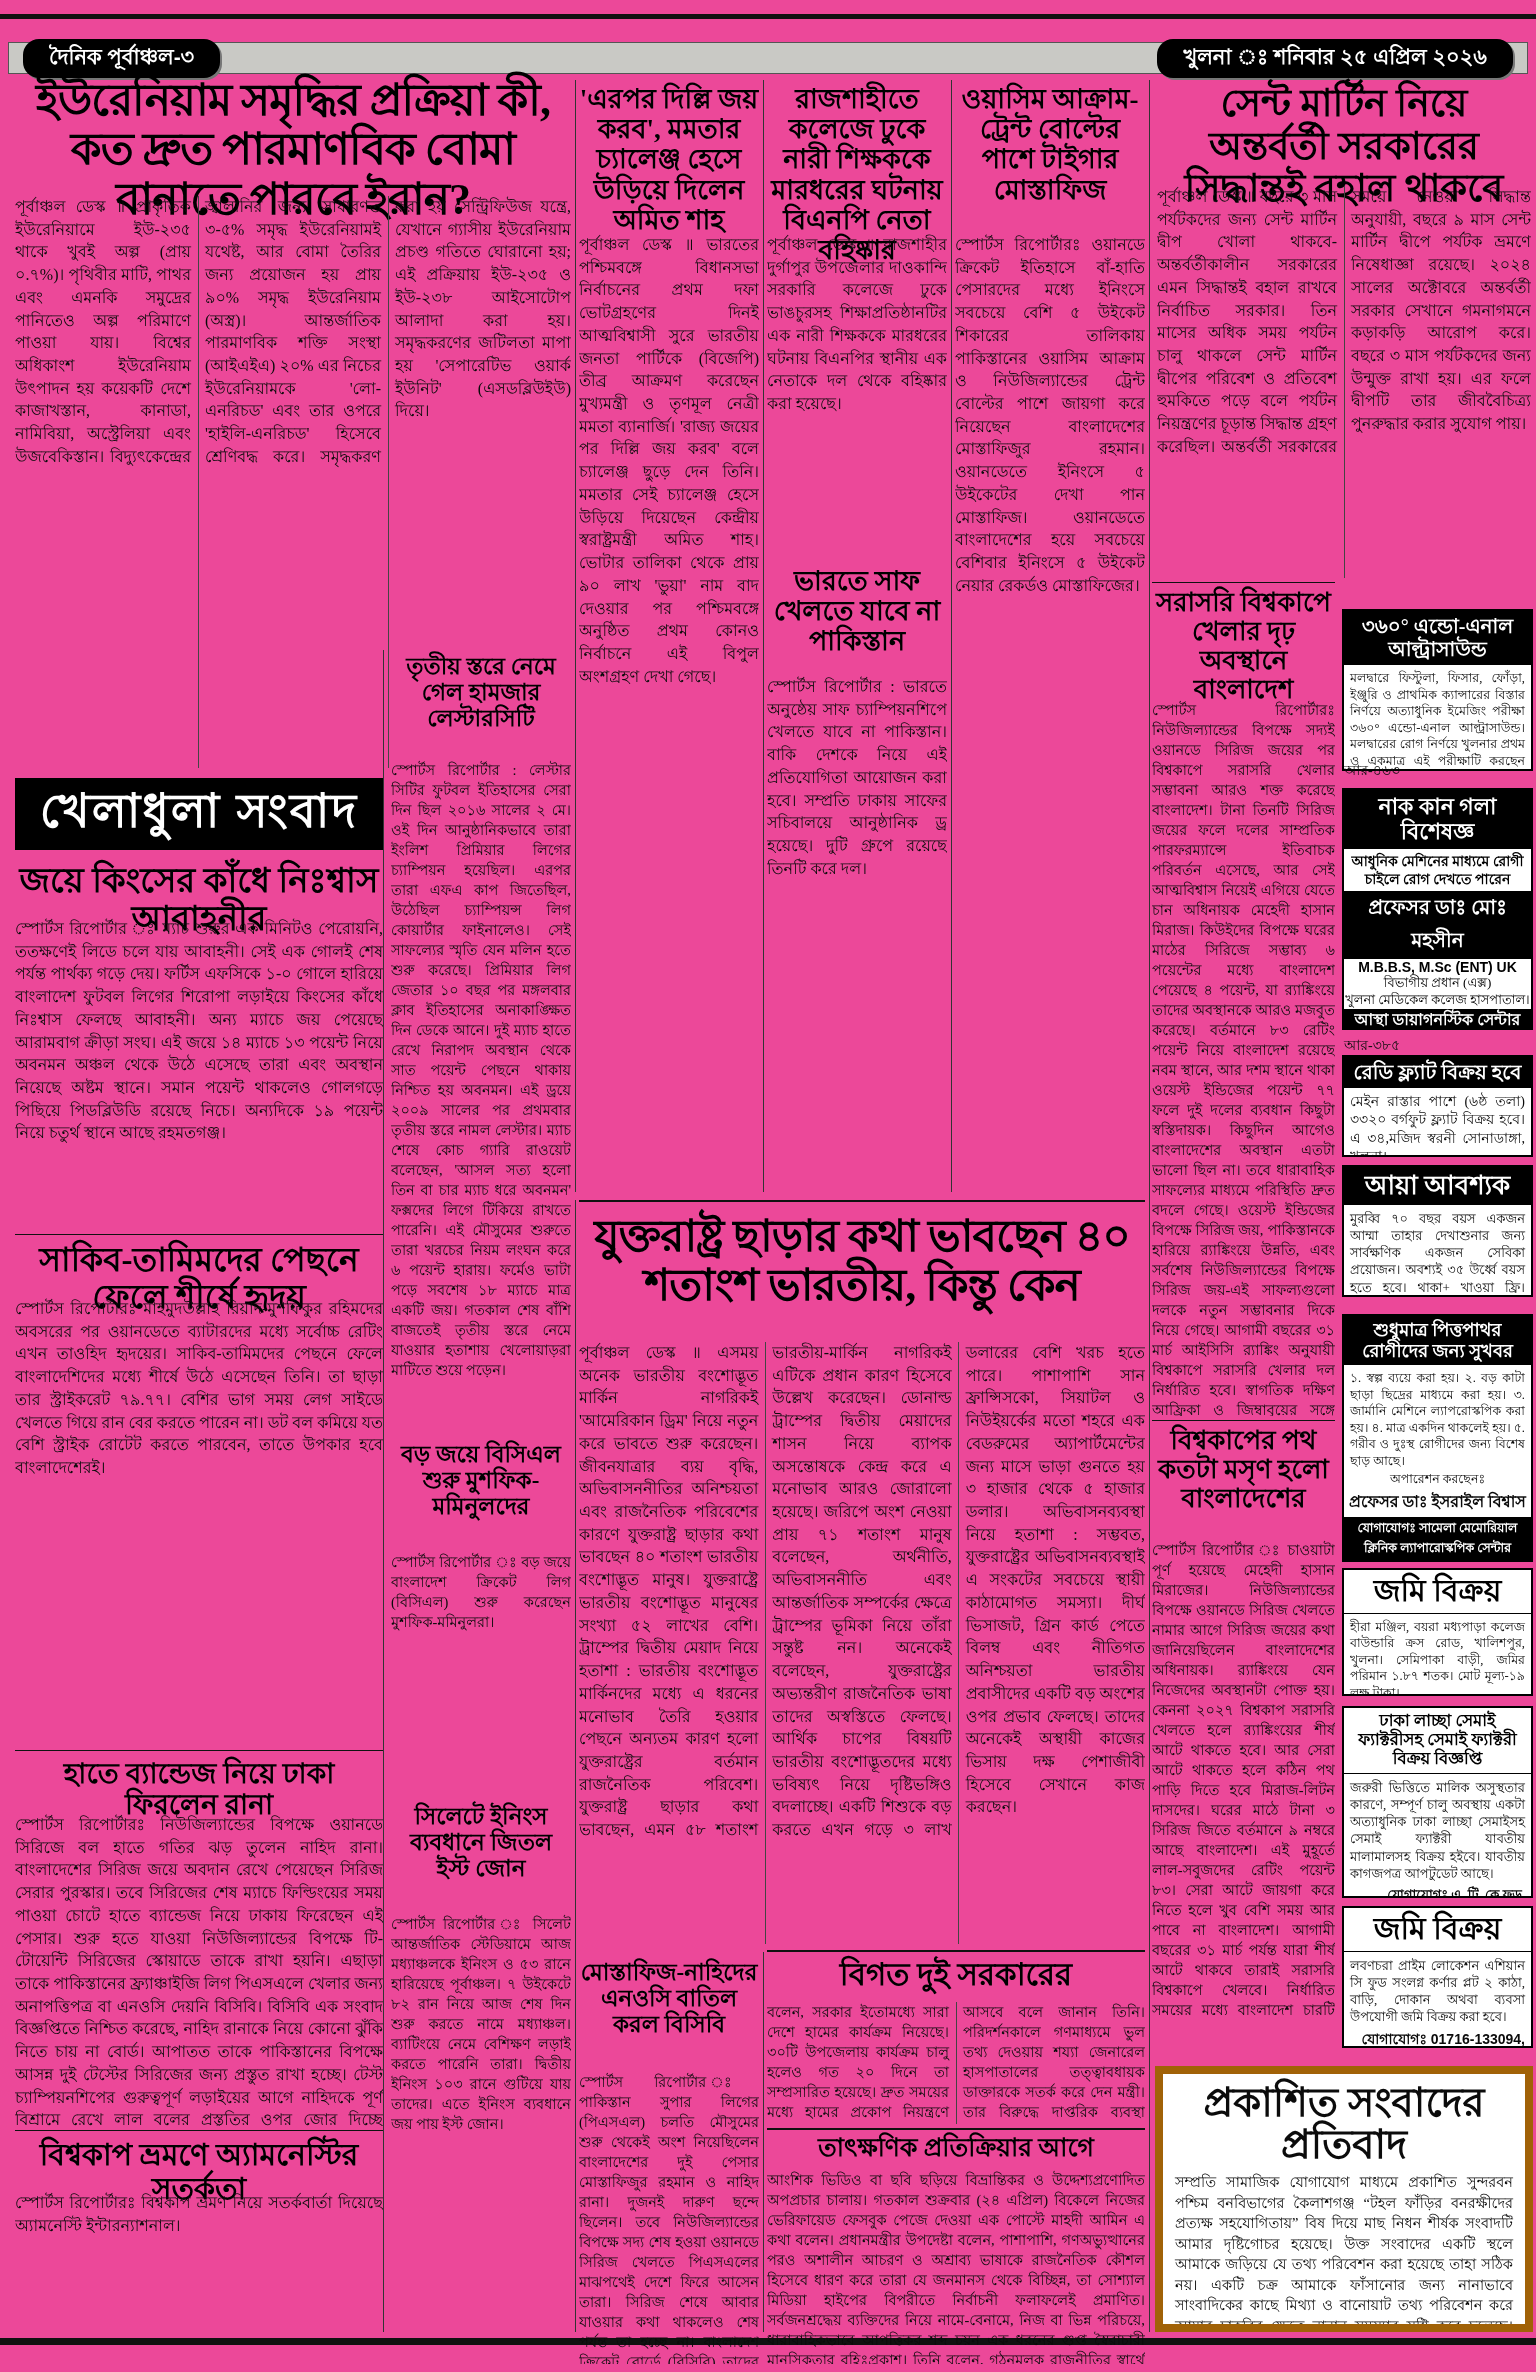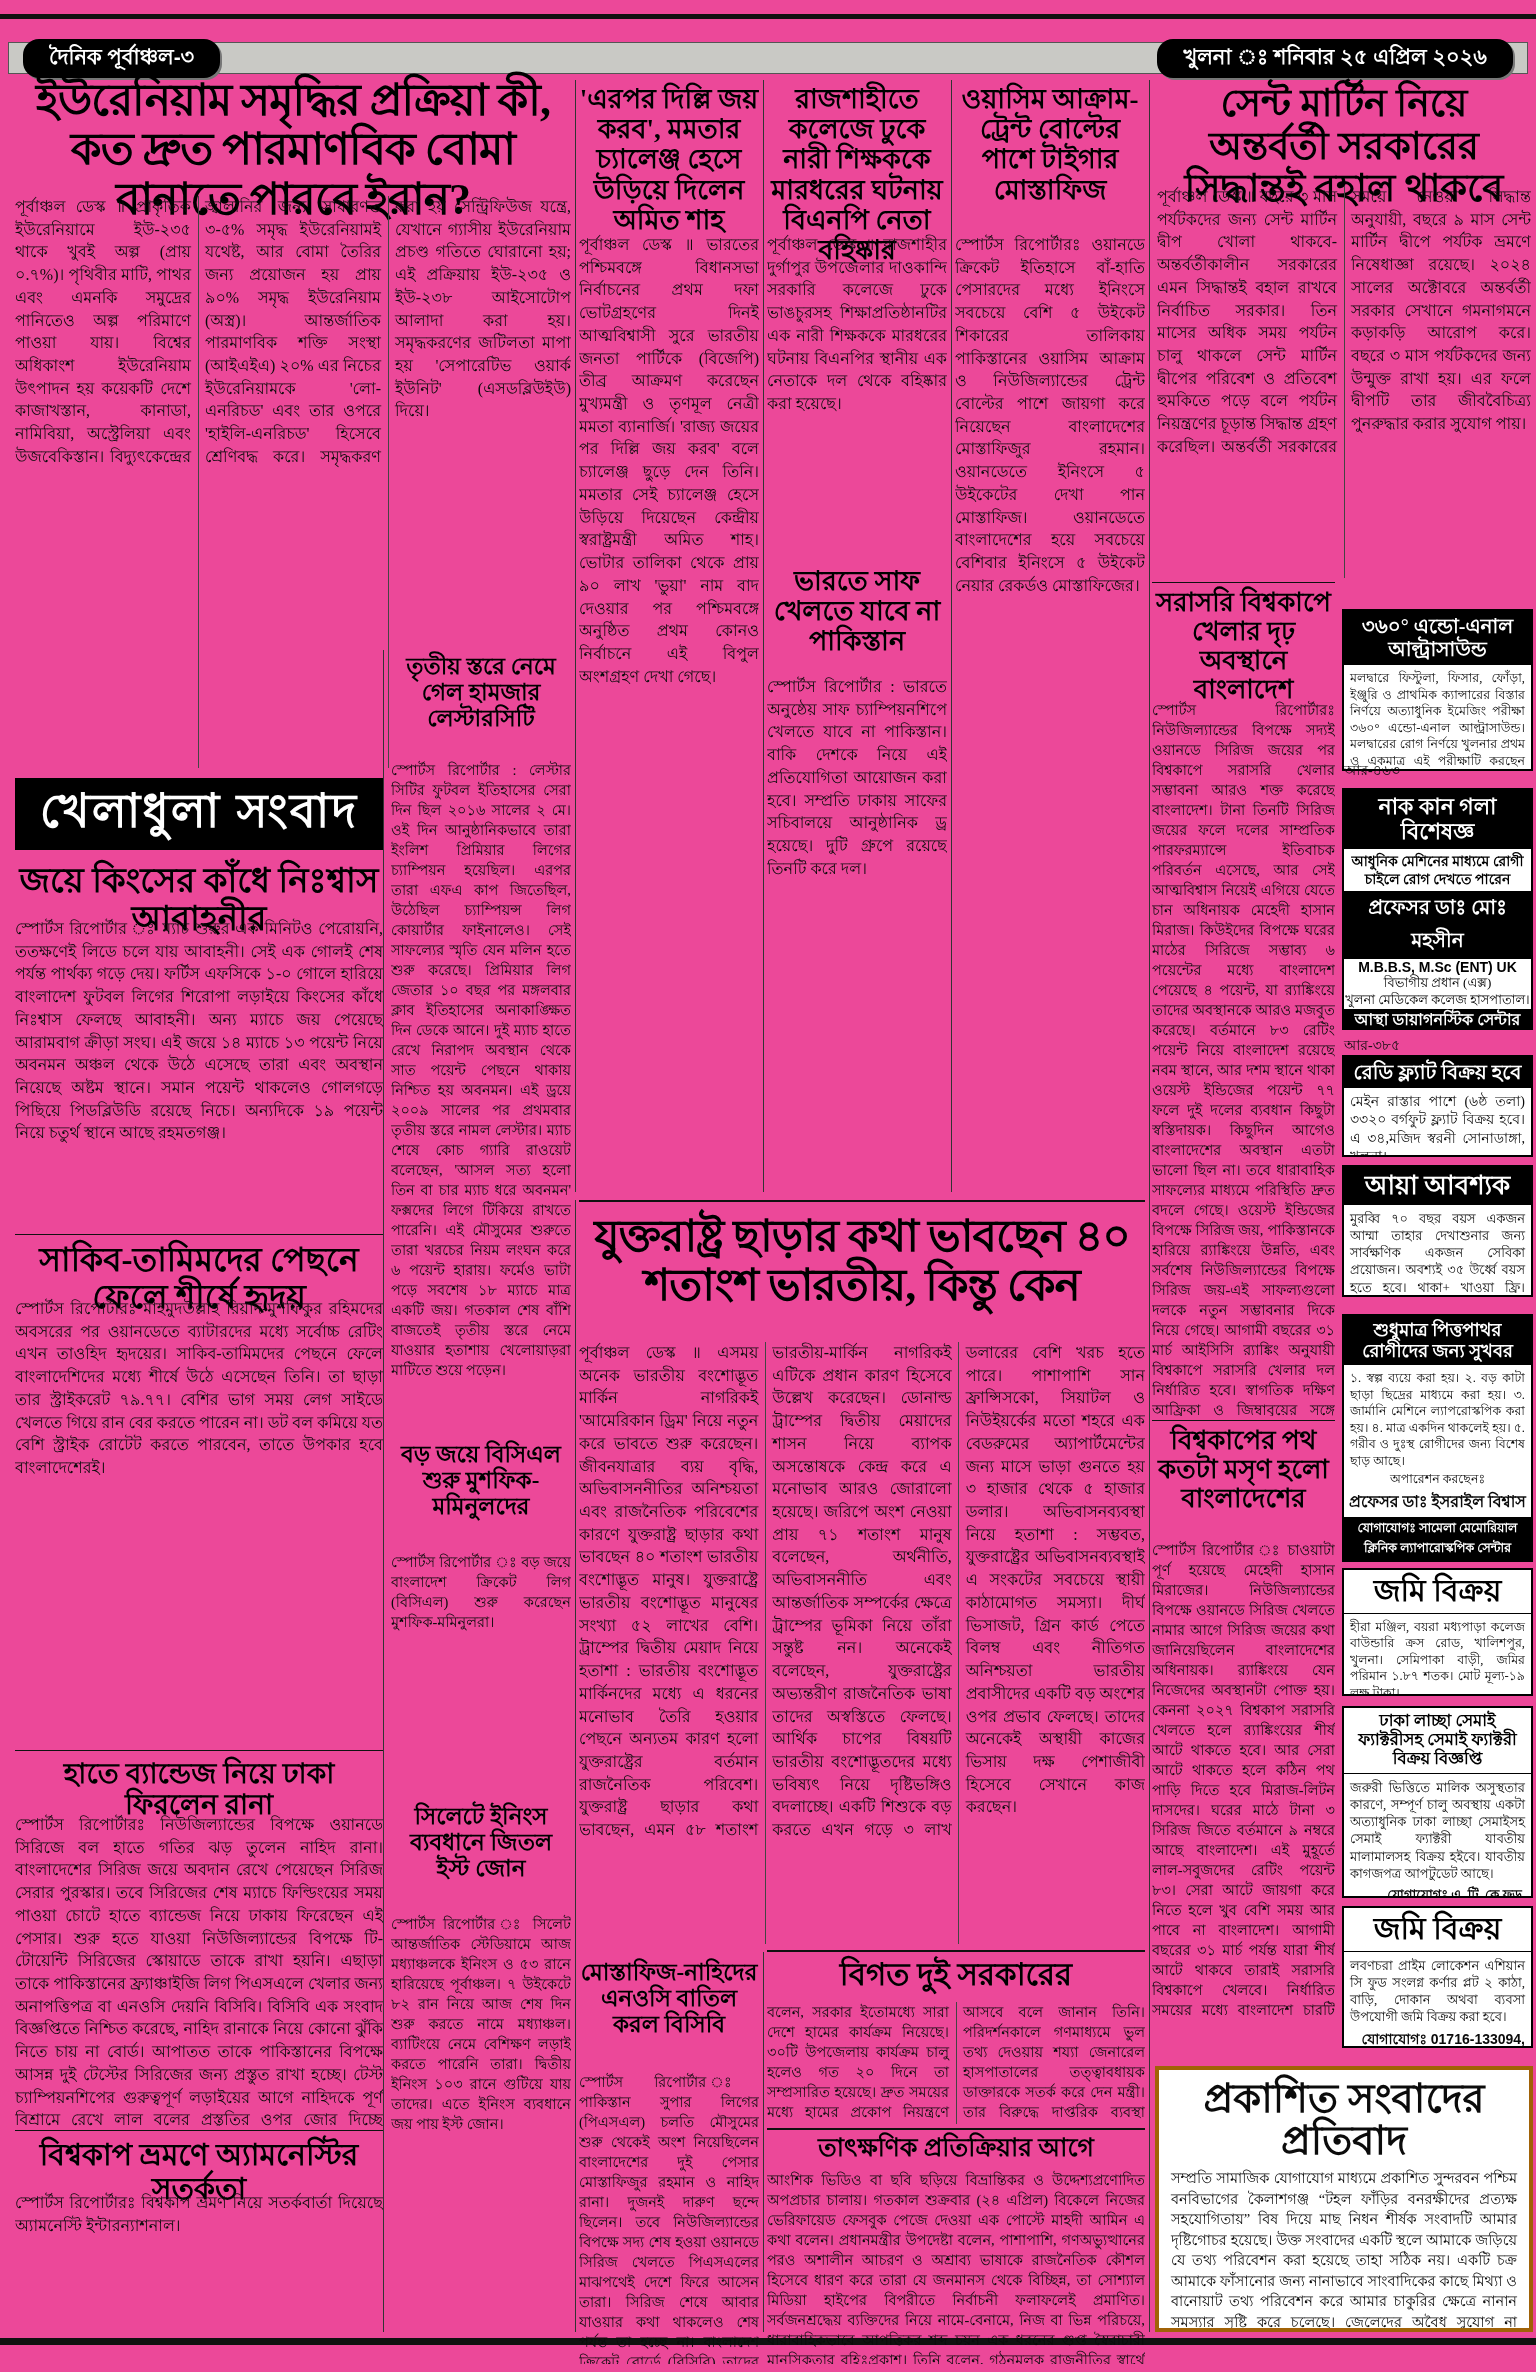--- a/index.html
+++ b/index.html
@@ -30,21 +30,21 @@
   
   .ad{border:2px solid #000;background:#fff;}
   .ad-title{background:#000;color:#fff;text-align:center;font-weight:bold;font-size:20px;padding:4px 3px;line-height:1.15;}
   .ad-body{font-size:14px;line-height:1.32;text-align:justify;padding:5px 6px 2px 6px;}
   .ad-doctor{font-weight:bold;text-align:center;font-size:21px;padding:1px 2px;}
   .ad-deg{font-weight:bold;text-align:center;font-size:14px;font-family:"Liberation Sans",sans-serif;}
   .ad-line{text-align:center;font-size:14px;line-height:1.3;}
   .ad-venue{background:#000;color:#fff;text-align:center;font-weight:bold;font-size:15px;padding:2px;}
   .ad-phone{font-weight:bold;text-align:right;font-size:15px;padding:1px 6px 3px 6px;}
   .reg{font-size:14px;padding:1px 2px;}
-  .protest{border:4px solid #a16207;background:#fff;padding:6px 12px;}
+  .protest{border:8px solid #a16207;background:#fff;padding:6px 12px;}
   .protest .p-title{font-weight:bold;text-align:center;font-size:40px;line-height:1.05;margin:2px 0 6px 0;}
   .protest .p-body{font-size:14.5px;line-height:1.42;text-align:justify;}
 </style>
 </head>
 <body>
 
 <div class="page">
 
   <div class="abs hr" style="left:0;top:14px;width:1536px;height:5px;"></div>
   <div class="abs hr" style="left:0;top:2338px;width:1536px;height:7px;"></div>

